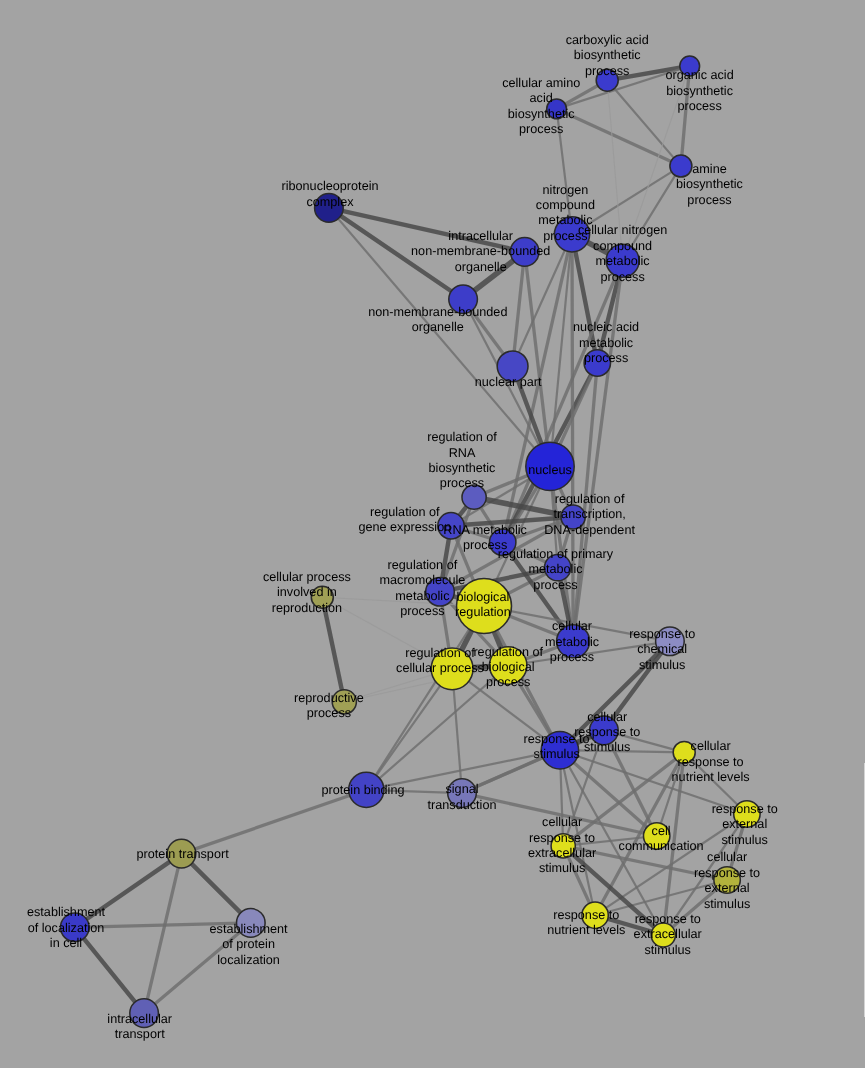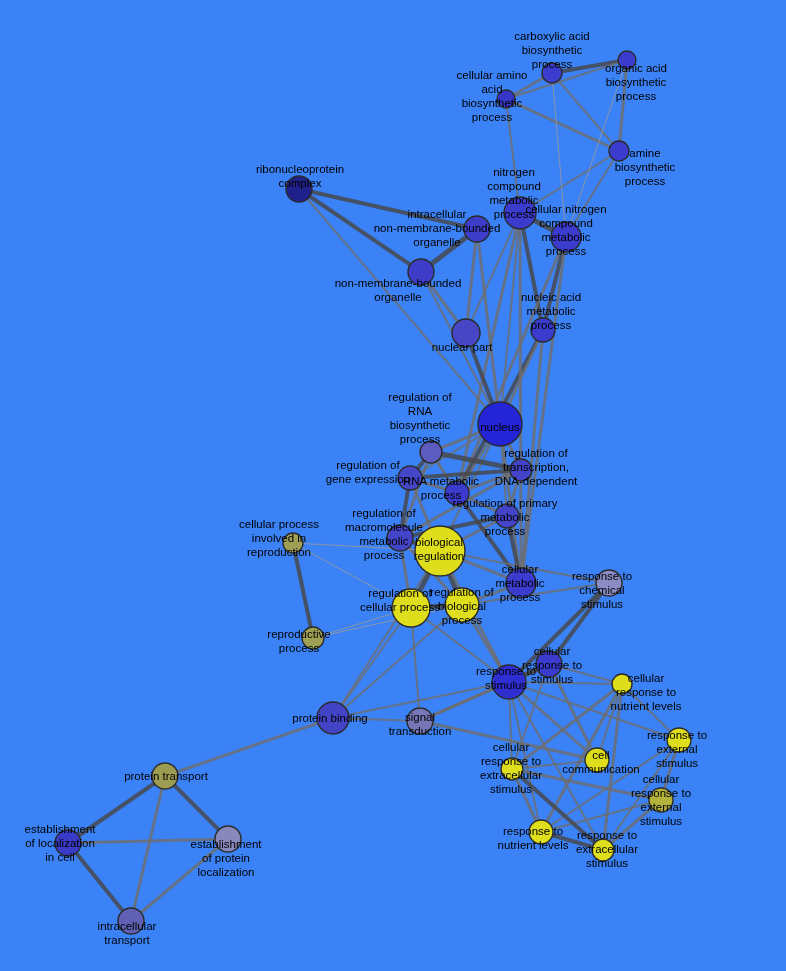--- a/index.html
+++ b/index.html
@@ -5,21 +5,21 @@
   html, body {
     margin: 0;
     padding: 0;
     background: #ffffff;
     font-family: "Liberation Sans", sans-serif;
   }
   .stage {
     width: 786px;
     height: 971px;
     position: relative;
-    background: #3b82f6;
+    background: #a3a3a3;
     overflow: hidden;
   }
   svg text {
     font-family: "Liberation Sans", sans-serif;
     fill: #000000;
     pointer-events: none;
   }
   svg circle {
     cursor: pointer;
   }

